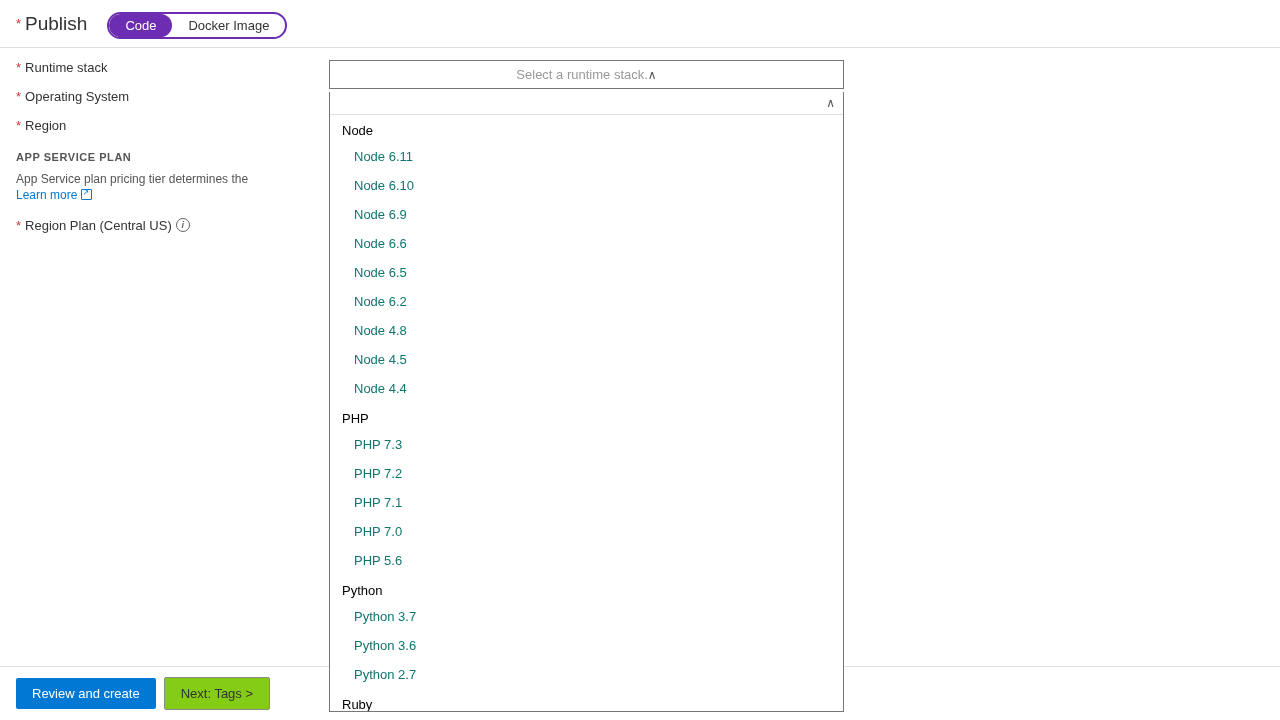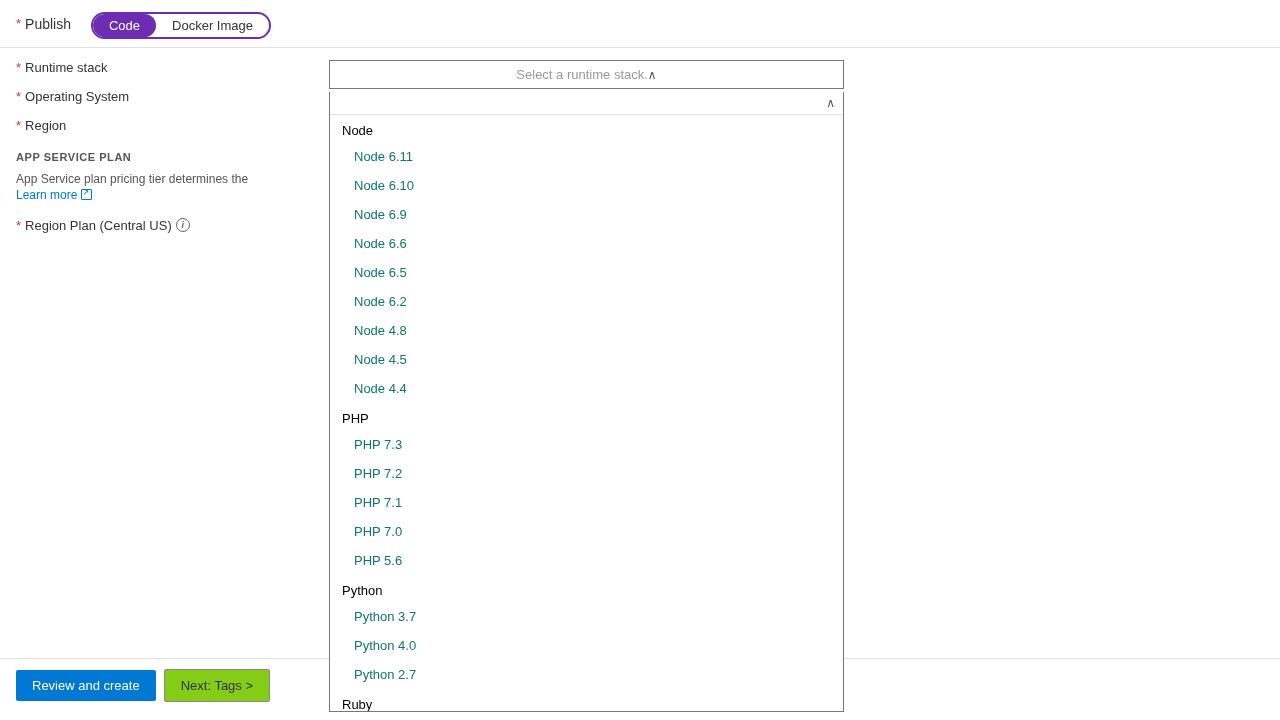--- a/index.html
+++ b/index.html
@@ -227,21 +227,21 @@
     .dropdown-item {
       padding: 7px 12px 7px 24px;
       font-size: 13px;
       color: #0f766e;
       cursor: pointer;
     }
 
     
     .bottom-bar {
       position: absolute;
-      bottom: 8px;
+      bottom: 0;
       left: 0;
       right: 0;
       padding: 10px 16px;
       border-top: 1px solid #e0e0e0;
       background: #fff;
       display: flex;
       align-items: center;
       gap: 8px;
     }
 
@@ -265,21 +265,21 @@
       border-radius: 2px;
     }
   </style>
 </head>
 <body>
 
 <div class="page-container">
 
   <div class="header-bar">
     <span class="required-star">*</span>
-    <span style="margin-left:4px; font-size:14px; font-weight:500;">Publish</span>
+    <span style="margin-left:4px; font-size:19px; font-weight:500;">Publish</span>
     <div class="publish-toggle" style="margin-left: 20px;">
       <button class="toggle-option active">Code</button>
       <button class="toggle-option">Docker Image</button>
     </div>
   </div>
 
   <div class="main-content">
 
     <div class="form-panel">
 
@@ -350,21 +350,21 @@
 
           <div class="dropdown-group-header">PHP</div>
           <div class="dropdown-item">PHP 7.3</div>
           <div class="dropdown-item">PHP 7.2</div>
           <div class="dropdown-item">PHP 7.1</div>
           <div class="dropdown-item">PHP 7.0</div>
           <div class="dropdown-item">PHP 5.6</div>
 
           <div class="dropdown-group-header">Python</div>
           <div class="dropdown-item">Python 3.7</div>
-          <div class="dropdown-item">Python 4.0</div>
+          <div class="dropdown-item">Python 3.6</div>
           <div class="dropdown-item">Python 2.7</div>
 
           <div class="dropdown-group-header">Ruby</div>
 
         </div>
       </div>
     </div>
 
   </div>
 

